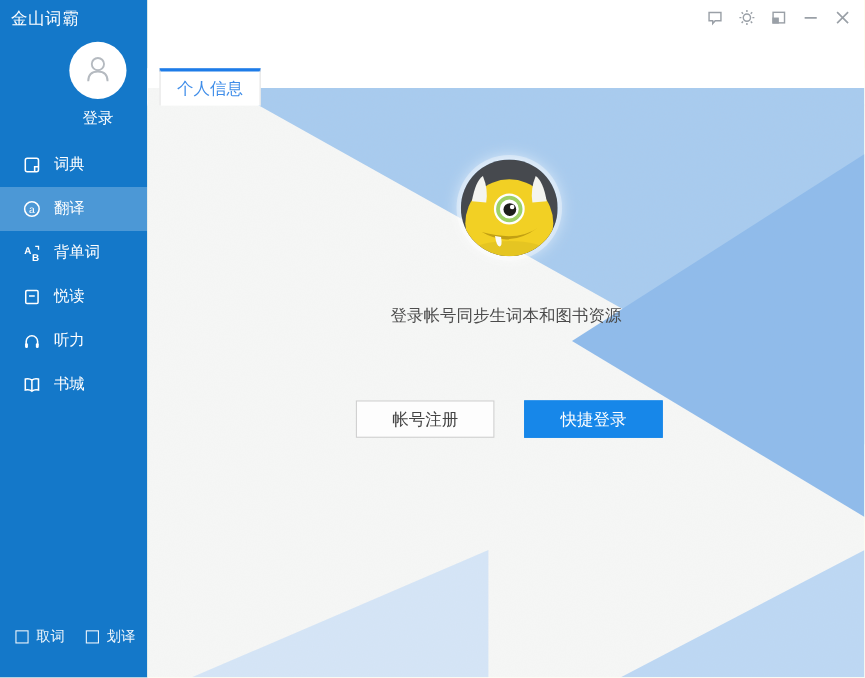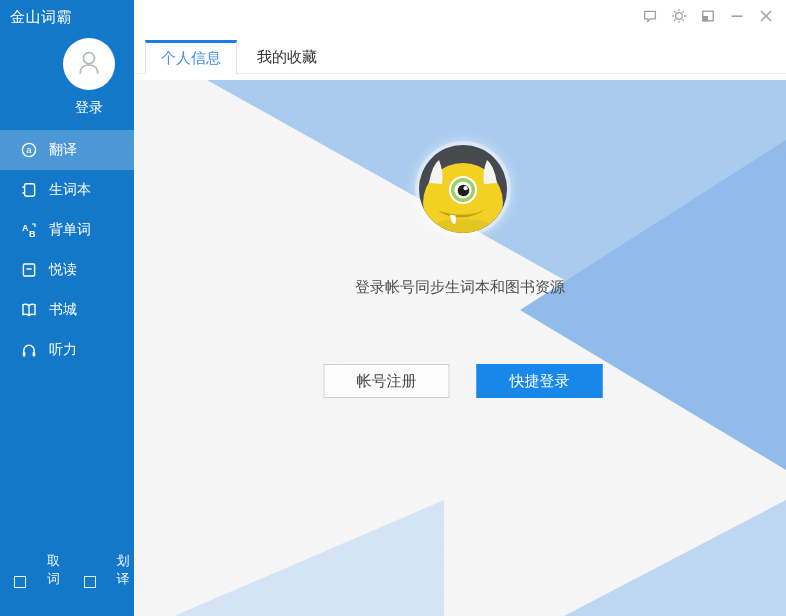--- a/index.html
+++ b/index.html
@@ -12,29 +12,29 @@
   .app-title { position:absolute; top:8px; left:10px; font-size:15px; color:#fff; letter-spacing:0.5px; }
   .login-block { position:absolute; top:38px; left:0; width:100%; text-align:center; cursor:pointer;padding-left:44px; }
   .avatar-circle { width:52px; height:52px; border-radius:50%; background:#fff; margin:0 auto; display:flex; align-items:center; justify-content:center; }
   .login-label { margin-top:9px; font-size:14px; color:#fff; }
   .nav { position:absolute; top:130px; left:0; width:100%; }
   .nav-item { height:40px; display:flex; align-items:center; padding-left:20px; cursor:pointer; }
   .nav-item.active { background:rgba(255,255,255,0.24); }
   .nav-item .ico { width:18px; height:18px; margin-right:11px; flex:none; display:flex; align-items:center; justify-content:center; }
   .nav-item .lbl { font-size:14px; color:#fff; }
   .sidebar-footer { position:absolute; left:14px; bottom:28px; display:flex; gap:19px; align-items:center; }
-  .toggle { display:flex; align-items:flex-end; gap:21px; cursor:pointer; }
+  .toggle { display:flex; align-items:center; gap:7px; cursor:pointer; }
   .toggle .box { width:12px; height:12px; border:1px solid rgba(255,255,255,0.92); background:transparent; flex:none; }
   .toggle .tlbl { font-size:13px; color:rgba(255,255,255,0.93); }
 
   
   .main { position:relative; width:652px; height:616px; background:#fff; }
   .titlebar { position:absolute; top:0; left:0; width:100%; height:24px; display:flex; justify-content:flex-end; align-items:center; gap:13px; padding:8px 12px 0 0; }
   .tb-btn { width:16px; height:16px; display:flex; align-items:center; justify-content:center; cursor:pointer; }
-  .tabs { position:absolute; top:40px; left:0; width:100%; height:34px; display:flex; padding-left:11px; border-bottom:1px solid #ececec; background:#fff; }
+  .tabs { position:absolute; top:62px; left:0; width:100%; height:34px; display:flex; padding-left:11px; border-bottom:1px solid #ececec; background:#fff; }
   .tab { height:34px; display:flex; align-items:center; justify-content:center; font-size:15px; cursor:pointer; }
   .tab.active { width:92px; background:#fff; border-top:3px solid #1e7ce8; border-left:1px solid #e2e2e2; border-right:1px solid #e2e2e2; color:#3f8de9; position:relative; z-index:2; }
   .tab.inactive { width:100px; color:#333; }
 
   .content { position:absolute; top:80px; left:0; width:652px; height:536px; overflow:hidden; }
   .bg-svg { position:absolute; inset:0; }
   .monster { position:absolute; top:65px; left:50%; transform:translateX(-50%) translateX(3px); width:88px; height:88px; border-radius:50%; box-shadow:0 0 0 4px rgba(255,255,255,0.35), 0 0 16px rgba(255,255,255,0.9); }
   .message { position:absolute; top:198px; left:0; width:100%; text-align:center; font-size:15px; color:#4c4c4c; }
   .btn-row { position:absolute; top:284px; left:50%; transform:translateX(-50%) translateX(3px); display:flex; gap:27px; }
   .btn { width:126px; height:34px; display:flex; align-items:center; justify-content:center; font-size:15px; cursor:pointer; }
@@ -55,37 +55,37 @@
           <svg width="30" height="30" viewBox="0 0 28 28" fill="none" stroke="#b5bac0" stroke-width="1.6">
             <circle cx="14" cy="10.5" r="5.2"></circle>
             <path d="M5.8,25 C5.8,19.2 9.2,16.8 14,16.8 C18.8,16.8 22.2,19.2 22.2,25"></path>
           </svg>
         </span>
       </div>
       <div class="login-label">登录</div>
     </div>
 
     <nav class="nav">
+      <div class="nav-item">
+        <span class="ico">
+          <svg width="18" height="18" viewBox="0 0 18 18" fill="none" stroke="#fff" stroke-width="1.4">
+            <rect x="3" y="2.8" width="12" height="12.4" rx="1.8"></rect>
+            <path d="M11.5,15.2 V10.5 H15"></path>
+          </svg>
+        </span>
+        <span class="lbl">词典</span>
+      </div>
       <div class="nav-item active">
         <span class="ico">
           <svg width="18" height="18" viewBox="0 0 18 18" fill="none" stroke="#fff" stroke-width="1.4">
             <circle cx="9" cy="9" r="6.6"></circle>
             <text x="9" y="12.3" text-anchor="middle" font-size="9.5" fill="#fff" stroke="none" font-family="Liberation Sans, sans-serif">a</text>
           </svg>
         </span>
         <span class="lbl">翻译</span>
-      </div>
-      <div class="nav-item">
-        <span class="ico">
-          <svg width="18" height="18" viewBox="0 0 18 18" fill="none" stroke="#fff" stroke-width="1.4">
-            <rect x="4.6" y="2.8" width="10" height="12.4" rx="1.6"></rect>
-            <path d="M4.6,6 H2.4 M4.6,12 H2.4"></path>
-          </svg>
-        </span>
-        <span class="lbl">生词本</span>
       </div>
       <div class="nav-item">
         <span class="ico">
           <svg width="18" height="18" viewBox="0 0 18 18" fill="#fff">
             <text x="2" y="10" font-size="9" font-weight="bold" font-family="Liberation Sans, sans-serif">A</text>
             <text x="9" y="16" font-size="9" font-weight="bold" font-family="Liberation Sans, sans-serif">B</text>
             <path d="M12,3 h3 v3" fill="none" stroke="#fff" stroke-width="1.2"></path>
           </svg>
         </span>
         <span class="lbl">背单词</span>
@@ -95,35 +95,35 @@
           <svg width="18" height="18" viewBox="0 0 18 18" fill="none" stroke="#fff" stroke-width="1.4">
             <rect x="3.4" y="3" width="11.2" height="12" rx="1.2"></rect>
             <path d="M6.4,8 H11.6"></path>
           </svg>
         </span>
         <span class="lbl">悦读</span>
       </div>
       <div class="nav-item">
         <span class="ico">
           <svg width="18" height="18" viewBox="0 0 18 18" fill="none" stroke="#fff" stroke-width="1.4">
-            <path d="M9,4.6 C7.2,3.1 5,3.1 3,3.6 V13.6 C5,13.1 7.2,13.1 9,14.6 C10.8,13.1 13,13.1 15,13.6 V3.6 C13,3.1 10.8,3.1 9,4.6 Z"></path>
-            <path d="M9,4.6 V14.4"></path>
-          </svg>
-        </span>
-        <span class="lbl">书城</span>
-      </div>
-      <div class="nav-item">
-        <span class="ico">
-          <svg width="18" height="18" viewBox="0 0 18 18" fill="none" stroke="#fff" stroke-width="1.4">
             <path d="M3.8,13.2 V9.5 A5.2,5.2 0 0 1 14.2,9.5 V13.2"></path>
             <rect x="2.8" y="11" width="2.6" height="4.4" rx="1.2" fill="#fff" stroke="none"></rect>
             <rect x="12.6" y="11" width="2.6" height="4.4" rx="1.2" fill="#fff" stroke="none"></rect>
           </svg>
         </span>
         <span class="lbl">听力</span>
+      </div>
+      <div class="nav-item">
+        <span class="ico">
+          <svg width="18" height="18" viewBox="0 0 18 18" fill="none" stroke="#fff" stroke-width="1.4">
+            <path d="M9,4.6 C7.2,3.1 5,3.1 3,3.6 V13.6 C5,13.1 7.2,13.1 9,14.6 C10.8,13.1 13,13.1 15,13.6 V3.6 C13,3.1 10.8,3.1 9,4.6 Z"></path>
+            <path d="M9,4.6 V14.4"></path>
+          </svg>
+        </span>
+        <span class="lbl">书城</span>
       </div>
     </nav>
 
     <div class="sidebar-footer">
       <div class="toggle">
         <span class="box"></span>
         <span class="tlbl">取词</span>
       </div>
       <div class="toggle">
         <span class="box"></span>
@@ -159,21 +159,20 @@
       </span>
       <span class="tb-btn">
         <svg width="16" height="16" viewBox="0 0 16 16" fill="none" stroke="#9aa0a7" stroke-width="1.5">
           <path d="M3,3 L13,13 M13,3 L3,13"></path>
         </svg>
       </span>
     </div>
 
     <div class="tabs">
       <div class="tab active">个人信息</div>
-      <div class="tab inactive">我的收藏</div>
     </div>
 
     <div class="content">
 
       <svg class="bg-svg" width="652" height="536" viewBox="0 0 652 536" preserveAspectRatio="none">
         <defs>
           <filter id="noise">
             <feTurbulence type="fractalNoise" baseFrequency="0.9" numOctaves="2" result="n"></feTurbulence>
             <feColorMatrix in="n" type="matrix" values="0 0 0 0 0.5  0 0 0 0 0.5  0 0 0 0 0.5  0 0 0 0.05 0"></feColorMatrix>
           </filter>

